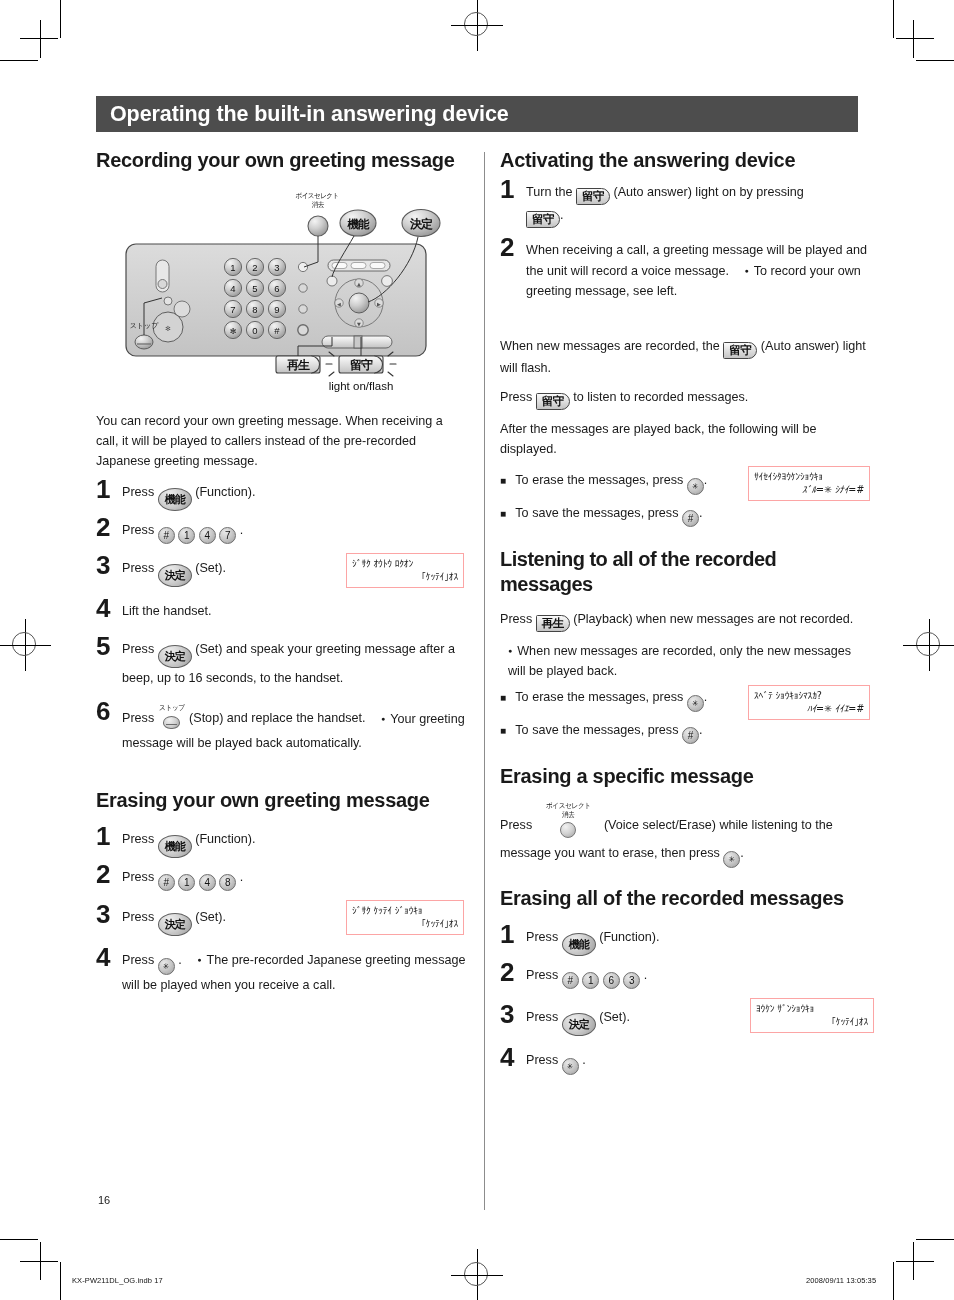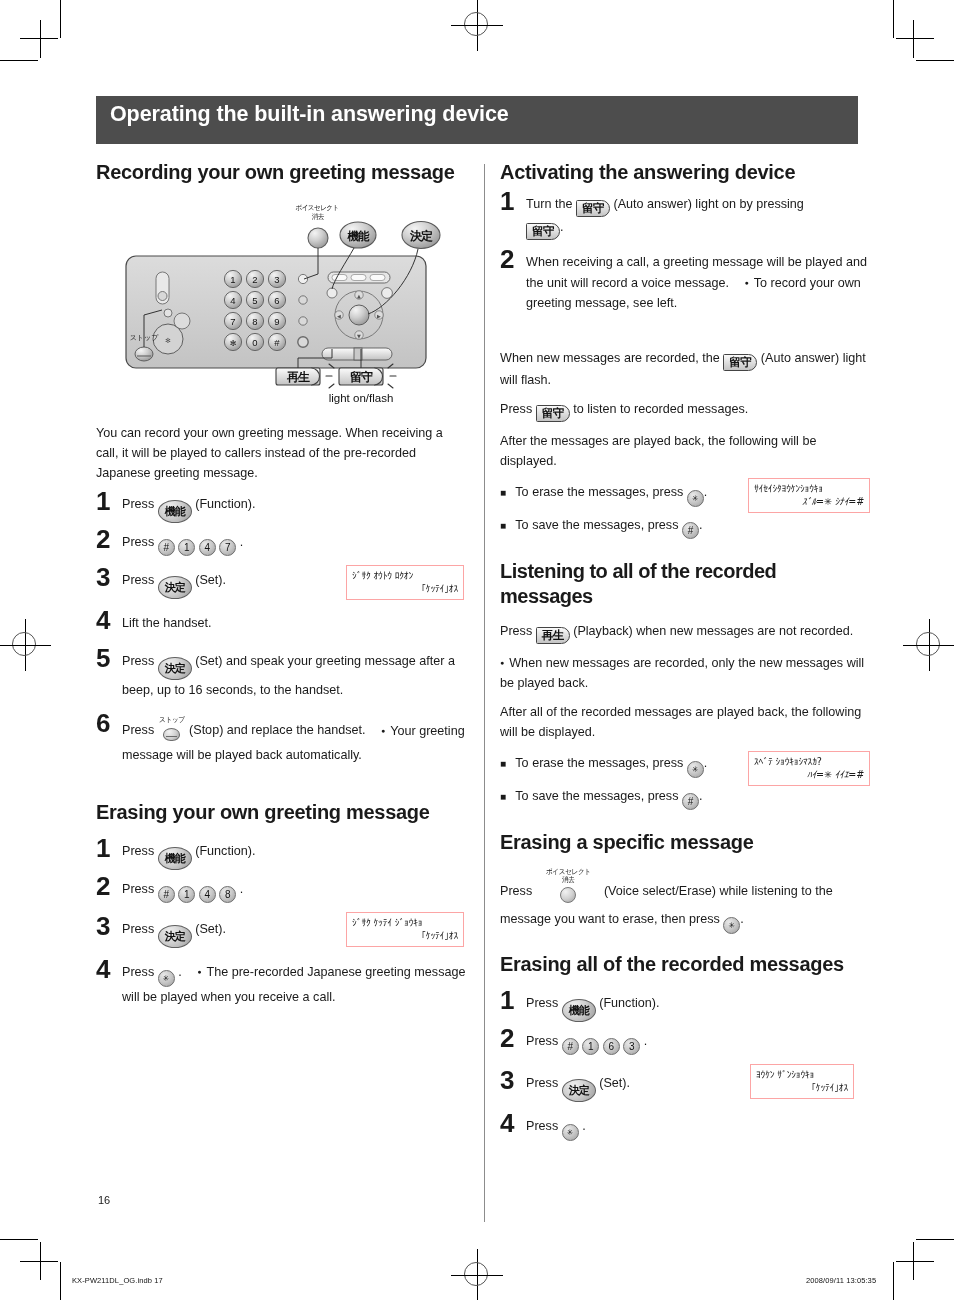--- a/index.html
+++ b/index.html
@@ -11,41 +11,41 @@
   .reg{position:absolute;width:34px;height:34px;}
   .reg:before,.reg:after{content:"";position:absolute;background:#000;}
   .reg:before{left:50%;top:-9px;width:1px;height:52px;margin-left:-0.5px;}
   .reg:after{top:50%;left:-9px;height:1px;width:52px;margin-top:-0.5px;}
   .reg span{position:absolute;left:4px;top:4px;width:24px;height:24px;
             border:1px solid #555;border-radius:50%;box-sizing:border-box;}
 
   
   .page{position:absolute;left:96px;top:96px;width:762px;}
 
-  .banner{background:#4d4d4d;color:#fff;height:48px;line-height:36px;
+  .banner{background:#4d4d4d;color:#fff;height:36px;line-height:36px;
           font-size:21.5px;font-weight:bold;padding-left:14px;letter-spacing:-.1px;}
 
   .cols{position:relative;margin-top:16px;}
   .col{width:372px;position:absolute;top:0;}
   .col-l{left:0;}
   .col-r{left:404px;}
   .divider{position:absolute;left:388px;top:4px;width:1px;height:1058px;background:#8c8c8c;}
 
   h2{font-size:20px;font-weight:bold;margin:0 0 2px 0;line-height:1.22;letter-spacing:-.3px;}
   h2.tight{letter-spacing:-.5px;}
   .gap{height:14px;}
   p{font-size:12.6px;line-height:1.58;margin:0 0 10px 0;}
 
   
   .step{position:relative;padding-left:26px;margin-bottom:9px;font-size:12.6px;line-height:1.6;}
   .step .n{position:absolute;left:0;top:-6px;font-size:26px;font-weight:bold;line-height:1;}
   .step .body{display:block;min-height:19px;}
   .sub{padding-left:12px;font-size:12.6px;line-height:1.55;margin-top:1px;}
   .sub.bul:before{content:"\25CF";font-size:7px;vertical-align:2px;margin-right:5px;}
-  .bull{font-size:12.6px;line-height:1.55;margin:0 0 6px 0;}
+  .bull{font-size:12.6px;line-height:1.55;margin:0 0 6px 8px;}
   .bull:before{content:"\25CF";font-size:7px;vertical-align:2.5px;margin-right:5px;}
   .sq{font-size:12.6px;line-height:1.6;margin:0 0 8px 0;}
   .sq:before{content:"\25A0";font-size:10px;margin-right:6px;vertical-align:0px;}
 
   
   .key{display:inline-block;vertical-align:-5px;}
   .kround{width:17px;height:17px;border-radius:50%;
           background:radial-gradient(circle at 34% 28%,#e9e9e9 0%,#c9c9c9 48%,#9d9d9d 100%);
           border:1px solid #6e6e6e;box-sizing:border-box;position:relative;
           font-size:10px;line-height:15px;text-align:center;color:#111;}
@@ -444,21 +444,20 @@
       <div style="height:12px;"></div>
 
       <p>
         <span>Press</span>
         <span class="kflat jp">再生</span>
         <span>(Playback) when new messages are not recorded.</span>
       </p>
 
       <p class="bull" style="padding-left:0;">When new messages are recorded, only the new messages will be played back.</p>
 
-      <p style="margin-top:10px;">After all of the recorded messages are played back, the following will be displayed.</p>
 
       <div style="position:relative;">
         <div class="sq">
           <span>To erase the messages, press</span>
           <span class="key kround jp" style="font-size:8px;">✳</span><span>.</span>
         </div>
         <div class="sq">
           <span>To save the messages, press</span>
           <span class="key kround">#</span><span>.</span>
         </div>
@@ -501,21 +500,21 @@
         <span class="body">
           <span>Press</span>
           <span class="key kround">#</span>
           <span class="key kround">1</span>
           <span class="key kround">6</span>
           <span class="key kround">3</span>
           <span>.</span>
         </span>
       </div>
 
-      <div class="lcd" style="width:104px;margin:8px 0 4px 250px;">
+      <div class="lcd" style="width:124px;margin:8px 0 4px 250px;">
         <div class="l1">ﾖｳｹﾝ ｻﾞﾝｼｮｳｷｮ</div>
         <div class="l2">｢ｹｯﾃｲ｣ｵｽ</div>
       </div>
 
       <div class="step" style="margin-top:-30px;">
         <span class="n">3</span>
         <span class="body">
           <span>Press</span>
           <span class="key koval jp">決定</span>
           <span>(Set).</span>

